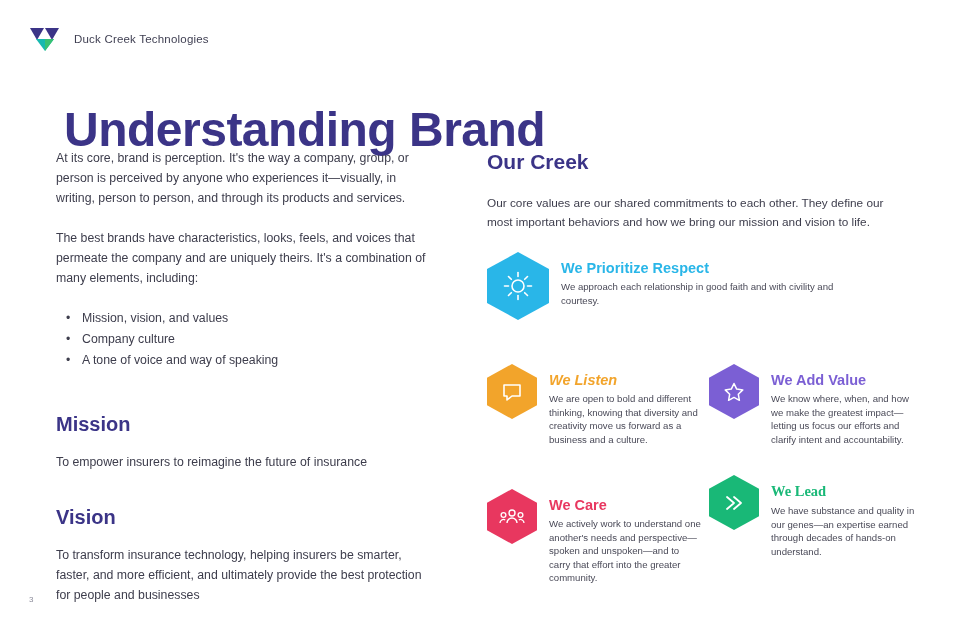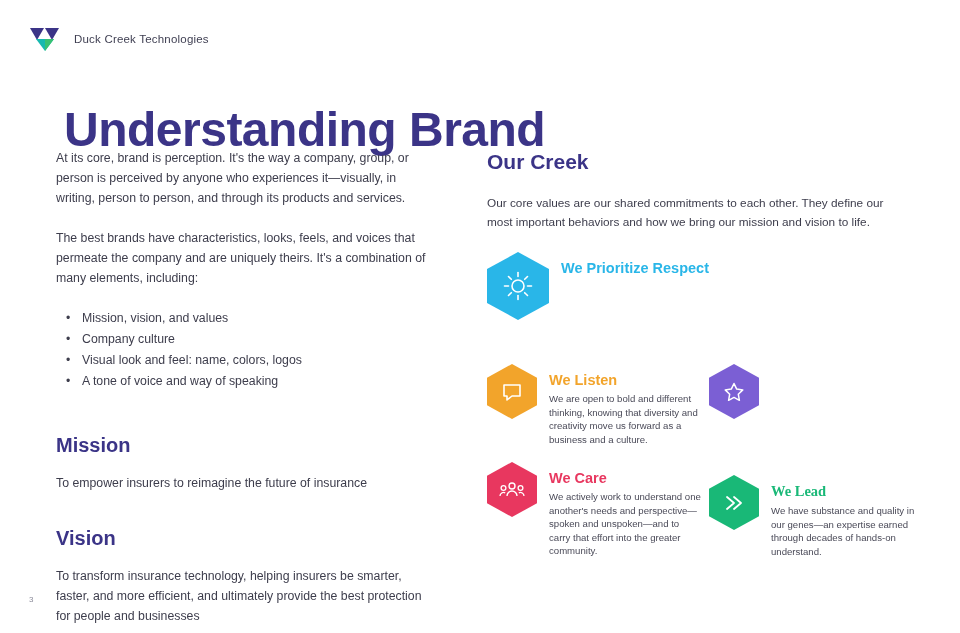--- a/index.html
+++ b/index.html
@@ -180,21 +180,20 @@
   </div>
 
   <h1 class="page-title">Understanding Brand</h1>
 
   <div class="left-col">
     <p class="para">At its core, brand is perception. It's the way a company, group, or person is perceived by anyone who experiences it—visually, in writing, person to person, and through its products and services.</p>
     <p class="para">The best brands have characteristics, looks, feels, and voices that permeate the company and are uniquely theirs. It's a combination of many elements, including:</p>
     <ul class="bullets">
       <li>Mission, vision, and values</li>
       <li>Company culture</li>
-      <li>Visual look and feel: name, colors, logos</li>
       <li>A tone of voice and way of speaking</li>
     </ul>
 
     <div class="block-mission">
       <h2 class="sub-head">Mission</h2>
       <p class="para">To empower insurers to reimagine the future of insurance</p>
     </div>
 
     <div class="block-vision">
       <h2 class="sub-head">Vision</h2>
@@ -218,44 +217,49 @@
           <line x1="24.5" y1="15" x2="28.5" y2="15"></line>
           <line x1="5.5" y1="5.5" x2="8.3" y2="8.3"></line>
           <line x1="21.7" y1="21.7" x2="24.5" y2="24.5"></line>
           <line x1="24.5" y1="5.5" x2="21.7" y2="8.3"></line>
           <line x1="8.3" y1="21.7" x2="5.5" y2="24.5"></line>
         </g>
       </svg>
     </span>
     <span class="value-text w-wide">
       <span class="value-title" style="color:#29b6e8; display:block;">We Prioritize Respect</span>
+      <span class="value-desc" style="display:block;">We approach each relationship in good faith and with civility and courtesy.</span>
     </span>
   </div>
 
   <div class="value-item" style="left:487px; top:364px;">
     <span class="hex small" style="background:#f2a42b;">
       <svg class="glyph" width="24" height="24" viewBox="0 0 24 24">
         <path d="M4 5 h16 v11 h-8 l-5 4 v-4 H4 Z" fill="none" stroke="#ffffff" stroke-width="1.6" stroke-linejoin="round"></path>
       </svg>
     </span>
     <span class="value-text w-narrow">
-      <span class="value-title" style="color:#f2a42b; display:block;">We Listen</span>
+      <span class="value-title" style="color:#f2a42b; display:block;font-style:italic;">We Listen</span>
       <span class="value-desc" style="display:block;">We are open to bold and different thinking, knowing that diversity and creativity move us forward as a business and a culture.</span>
     </span>
   </div>
 
   <div class="value-item" style="left:709px; top:364px;">
     <span class="hex small" style="background:#7b5fd4;">
       <svg class="glyph" width="24" height="24" viewBox="0 0 24 24">
         <path d="M12 3.5 l2.7 5.6 6.1 .8 -4.5 4.3 1.1 6.1 -5.4 -2.9 -5.4 2.9 1.1 -6.1 -4.5 -4.3 6.1 -.8 Z" fill="none" stroke="#ffffff" stroke-width="1.5" stroke-linejoin="round"></path>
       </svg>
     </span>
-  </div>
-
-  <div class="value-item" style="left:487px; top:462px;">
+    <span class="value-text w-narrow">
+      <span class="value-title" style="color:#7b5fd4; display:block;">We Add Value</span>
+      <span class="value-desc" style="display:block;">We know where, when, and how we make the greatest impact—letting us focus our efforts and clarify intent and accountability.</span>
+    </span>
+  </div>
+
+  <div class="value-item" style="left:487px; top:489px;">
     <span class="hex small" style="background:#e8375f;">
       <svg class="glyph" width="26" height="22" viewBox="0 0 26 22">
         <circle cx="13" cy="7" r="3" fill="none" stroke="#ffffff" stroke-width="1.4"></circle>
         <path d="M8 17 a5 5 0 0 1 10 0" fill="none" stroke="#ffffff" stroke-width="1.4"></path>
         <circle cx="4.5" cy="9" r="2.4" fill="none" stroke="#ffffff" stroke-width="1.3"></circle>
         <path d="M1 17 a3.6 3.6 0 0 1 5.2 -3.2" fill="none" stroke="#ffffff" stroke-width="1.3"></path>
         <circle cx="21.5" cy="9" r="2.4" fill="none" stroke="#ffffff" stroke-width="1.3"></circle>
         <path d="M25 17 a3.6 3.6 0 0 0 -5.2 -3.2" fill="none" stroke="#ffffff" stroke-width="1.3"></path>
       </svg>
     </span>

